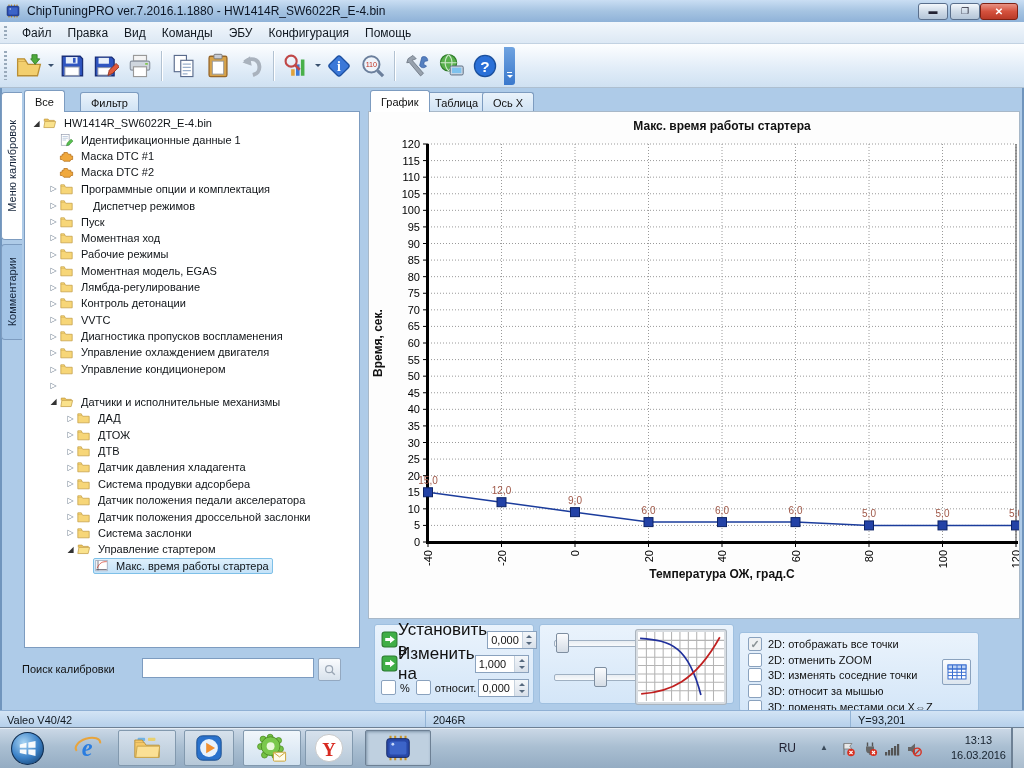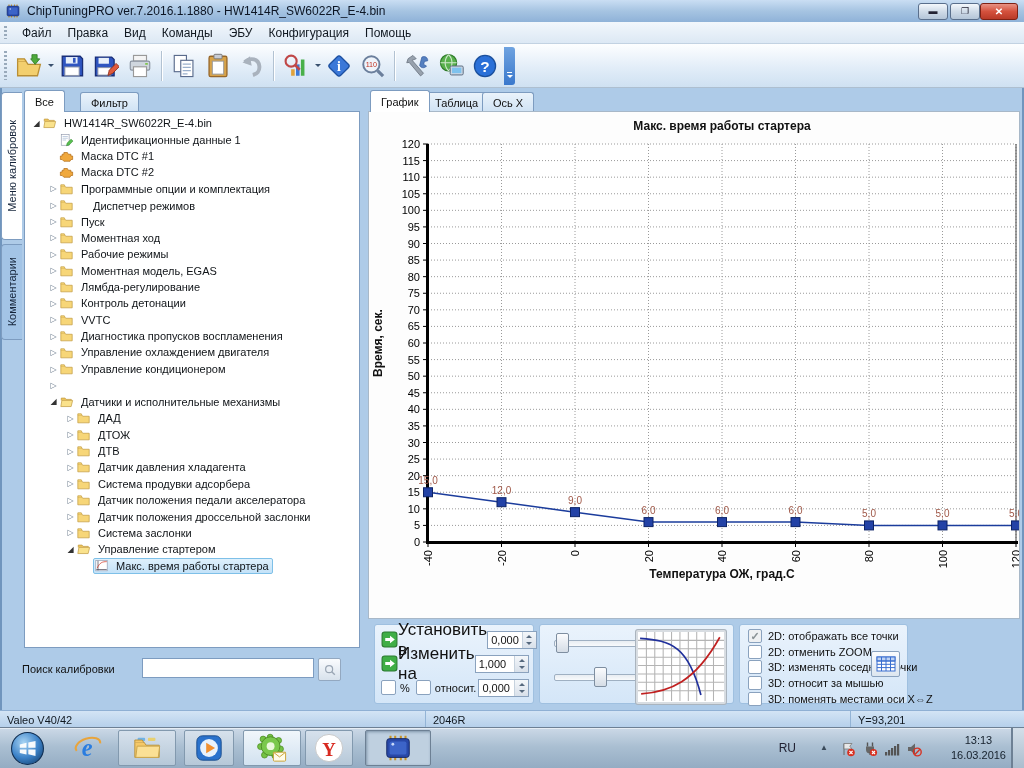--- a/index.html
+++ b/index.html
@@ -80,21 +80,21 @@
   
   #rtab-0{left:370px;top:2px;height:22px;}
   #rtab-1{left:424px;top:4px;height:20px;}
   #rtab-2{left:482px;top:4px;height:20px;}
   #chart-box{position:absolute;left:368px;top:23px;width:652px;height:508px;background:#fdfdfd;border:1px solid #a8b8c8;box-sizing:border-box;z-index:2;}
   #controls{position:absolute;left:368px;top:534px;width:656px;height:86px;}
   .group{position:absolute;top:2px;height:80px;border:1px solid #9fc0e0;border-radius:3px;
     background:linear-gradient(#eaf3fc,#d4e6f8);box-sizing:border-box;}
   #group-edit{left:6px;width:160px;}
   #group-view{left:171px;width:195px;}
-  #group-opts{left:371px;width:169px;}
+  #group-opts{left:371px;width:240px;margin-top:8px;}
   .edit-row{display:flex;align-items:center;margin:5px 4px 0 6px;height:19px;}
   .green-btn{width:17px;height:17px;flex:0 0 17px;}
   .edit-label{font-size:17px;flex:1;}
   .spinbox{width:60px;height:18px;border:1px solid #8aa2be;background:#fff;display:flex;box-sizing:border-box;}
   .spin-val{flex:1;font-size:11px;padding:2px 3px;}
   .spin-arrows{width:13px;border-left:1px solid #c6d2de;display:flex;flex-direction:column;background:linear-gradient(#f4f7fa,#d8e0ea);}
   .spin-arrows div{flex:1;display:flex;align-items:center;justify-content:center;}
   .spin-up:after{content:"";border:3px solid transparent;border-bottom-color:#56697e;margin-bottom:2px;}
   .spin-dn:after{content:"";border:3px solid transparent;border-top-color:#56697e;margin-top:2px;}
   .cb{width:13px;height:13px;border:1px solid #8aa2be;background:#fff;border-radius:2px;flex:0 0 13px;

